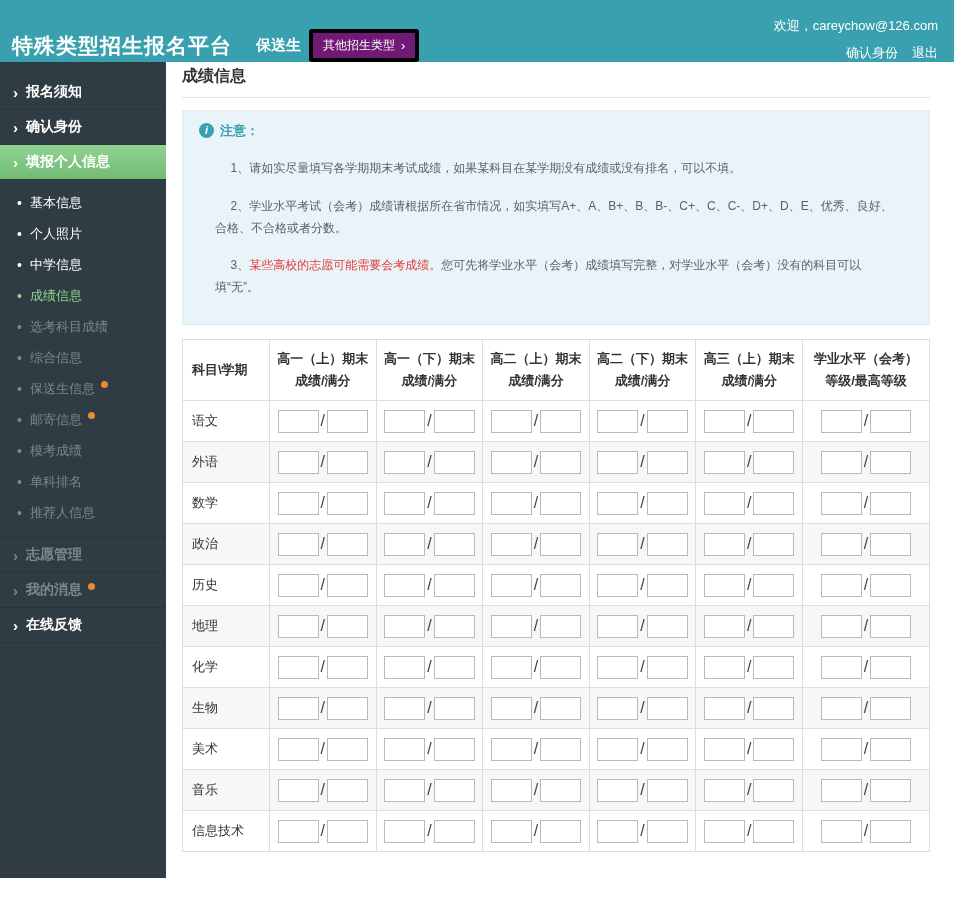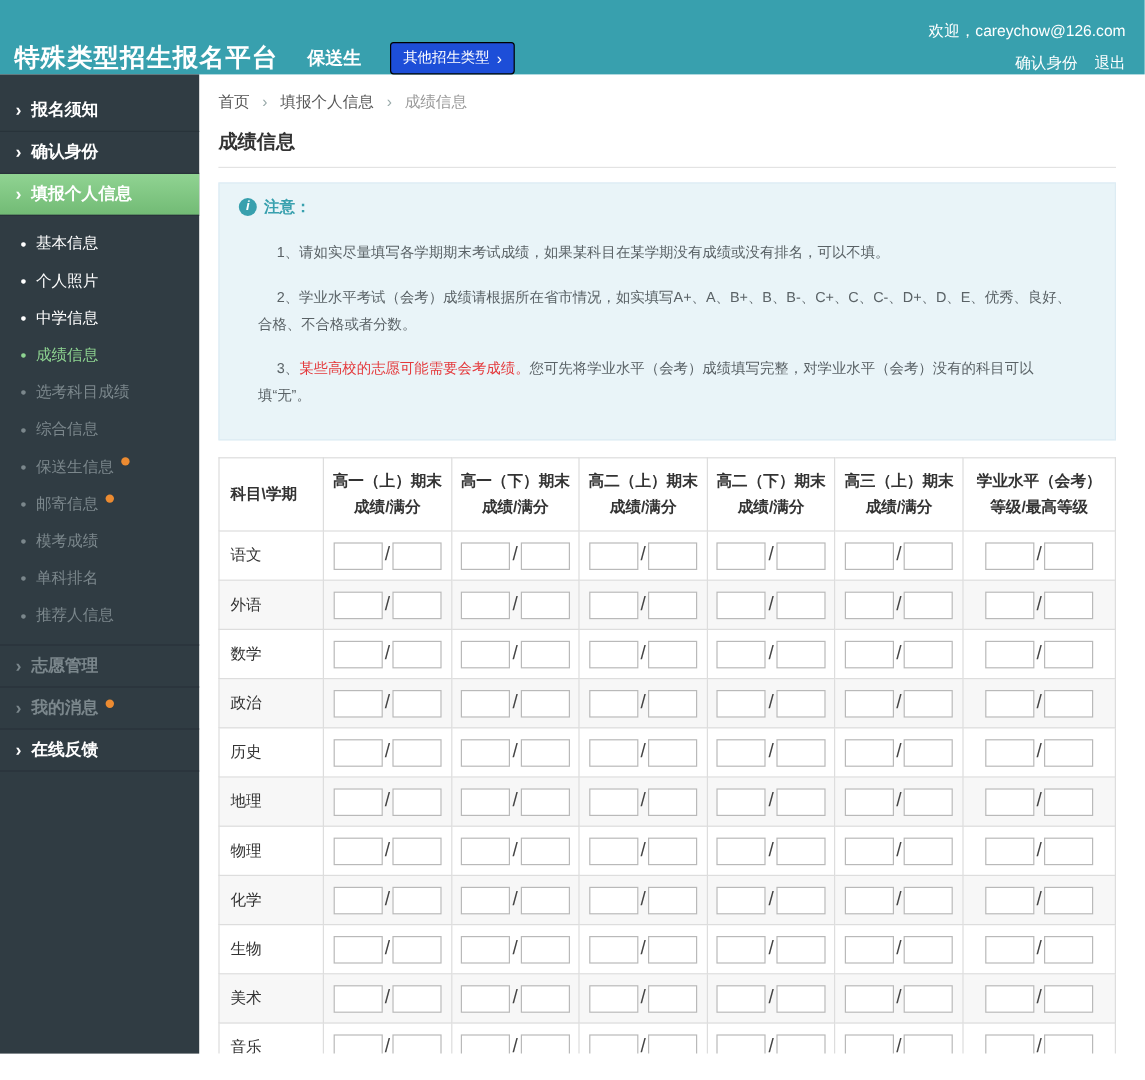--- a/index.html
+++ b/index.html
@@ -4,22 +4,22 @@
 <style>
   html,body{margin:0;padding:0}
   body{width:954px;height:900px;background:#fff;overflow:hidden;position:relative;
        font-family:"Liberation Sans","DejaVu Sans",sans-serif}
 
   
   .topbar{height:62px;background:#38a0ae;display:flex;justify-content:space-between;align-items:flex-end;padding:0 16px 0 12px}
   .topbar-left{display:flex;align-items:center}
   .brand{color:#fff;font-size:21px;font-weight:bold;margin:0;letter-spacing:1px}
   .student-type{color:#fff;font-size:15px;font-weight:bold;margin-left:24px}
-  .other-types-btn{margin-left:24px;display:inline-flex;align-items:center;gap:6px;background:#1d4ed8;
-    border:1px solid #000000;border-radius:3px;color:#fff;font-size:12px;padding:4px 10px;cursor:pointer;font-family:inherit}
+  .other-types-btn{margin-left:8px;display:inline-flex;align-items:center;gap:6px;background:#701a75;
+    border:4px solid #000000;border-radius:3px;color:#fff;font-size:12px;padding:4px 10px;cursor:pointer;font-family:inherit}
   .other-types-btn .chev{font-size:13px;line-height:1}
   .topbar-right{color:#fff;font-size:13px;text-align:right}
   .welcome{margin-bottom:9px}
   .user-links{display:flex;justify-content:flex-end;gap:14px}
   .user-links a{color:#fff;text-decoration:none;cursor:pointer}
 
   
   .layout{display:flex;align-items:stretch;height:816px}
 
   
@@ -160,27 +160,20 @@
           <span class="side-label">我的消息</span>
           <span class="orange-dot"></span>
         </div>
         <div class="side-item section normal">
           <span class="side-icon">›</span>
           <span class="side-label">在线反馈</span>
         </div>
       </aside>
 
     <main class="content">
-      <nav class="breadcrumb">
-        <a>首页</a>
-        <span class="sep">›</span>
-        <a>填报个人信息</a>
-        <span class="sep">›</span>
-        <span class="current">成绩信息</span>
-      </nav>
 
       <h2 class="page-title">成绩信息</h2>
 
       <div class="notice">
         <p class="notice-head">
           <span class="info-icon">i</span>
           <span class="notice-label">注意：</span>
         </p>
         <p class="notice-line">1、请如实尽量填写各学期期末考试成绩，如果某科目在某学期没有成绩或没有排名，可以不填。</p>
         <p class="notice-line">2、学业水平考试（会考）成绩请根据所在省市情况，如实填写A+、A、B+、B、B-、C+、C、C-、D+、D、E、优秀、良好、合格、不合格或者分数。</p>
@@ -267,29 +260,20 @@
             <tr>
               <td class="subject-cell">地理</td>
               <td class="grade-cell"><input class="grade-input" style=""><span class="slash">/</span><input class="grade-input" style=""></td>
               <td class="grade-cell"><input class="grade-input" style=""><span class="slash">/</span><input class="grade-input" style=""></td>
               <td class="grade-cell"><input class="grade-input" style=""><span class="slash">/</span><input class="grade-input" style=""></td>
               <td class="grade-cell"><input class="grade-input" style=""><span class="slash">/</span><input class="grade-input" style=""></td>
               <td class="grade-cell"><input class="grade-input" style=""><span class="slash">/</span><input class="grade-input" style=""></td>
               <td class="grade-cell"><input class="grade-input" style=""><span class="slash">/</span><input class="grade-input" style=""></td>
             </tr>
             <tr>
-              <td class="subject-cell">物理</td>
-              <td class="grade-cell"><input class="grade-input" style=""><span class="slash">/</span><input class="grade-input" style=""></td>
-              <td class="grade-cell"><input class="grade-input" style=""><span class="slash">/</span><input class="grade-input" style=""></td>
-              <td class="grade-cell"><input class="grade-input" style=""><span class="slash">/</span><input class="grade-input" style=""></td>
-              <td class="grade-cell"><input class="grade-input" style=""><span class="slash">/</span><input class="grade-input" style=""></td>
-              <td class="grade-cell"><input class="grade-input" style=""><span class="slash">/</span><input class="grade-input" style=""></td>
-              <td class="grade-cell"><input class="grade-input" style=""><span class="slash">/</span><input class="grade-input" style=""></td>
-            </tr>
-            <tr>
               <td class="subject-cell">化学</td>
               <td class="grade-cell"><input class="grade-input" style=""><span class="slash">/</span><input class="grade-input" style=""></td>
               <td class="grade-cell"><input class="grade-input" style=""><span class="slash">/</span><input class="grade-input" style=""></td>
               <td class="grade-cell"><input class="grade-input" style=""><span class="slash">/</span><input class="grade-input" style=""></td>
               <td class="grade-cell"><input class="grade-input" style=""><span class="slash">/</span><input class="grade-input" style=""></td>
               <td class="grade-cell"><input class="grade-input" style=""><span class="slash">/</span><input class="grade-input" style=""></td>
               <td class="grade-cell"><input class="grade-input" style=""><span class="slash">/</span><input class="grade-input" style=""></td>
             </tr>
             <tr>
               <td class="subject-cell">生物</td>

